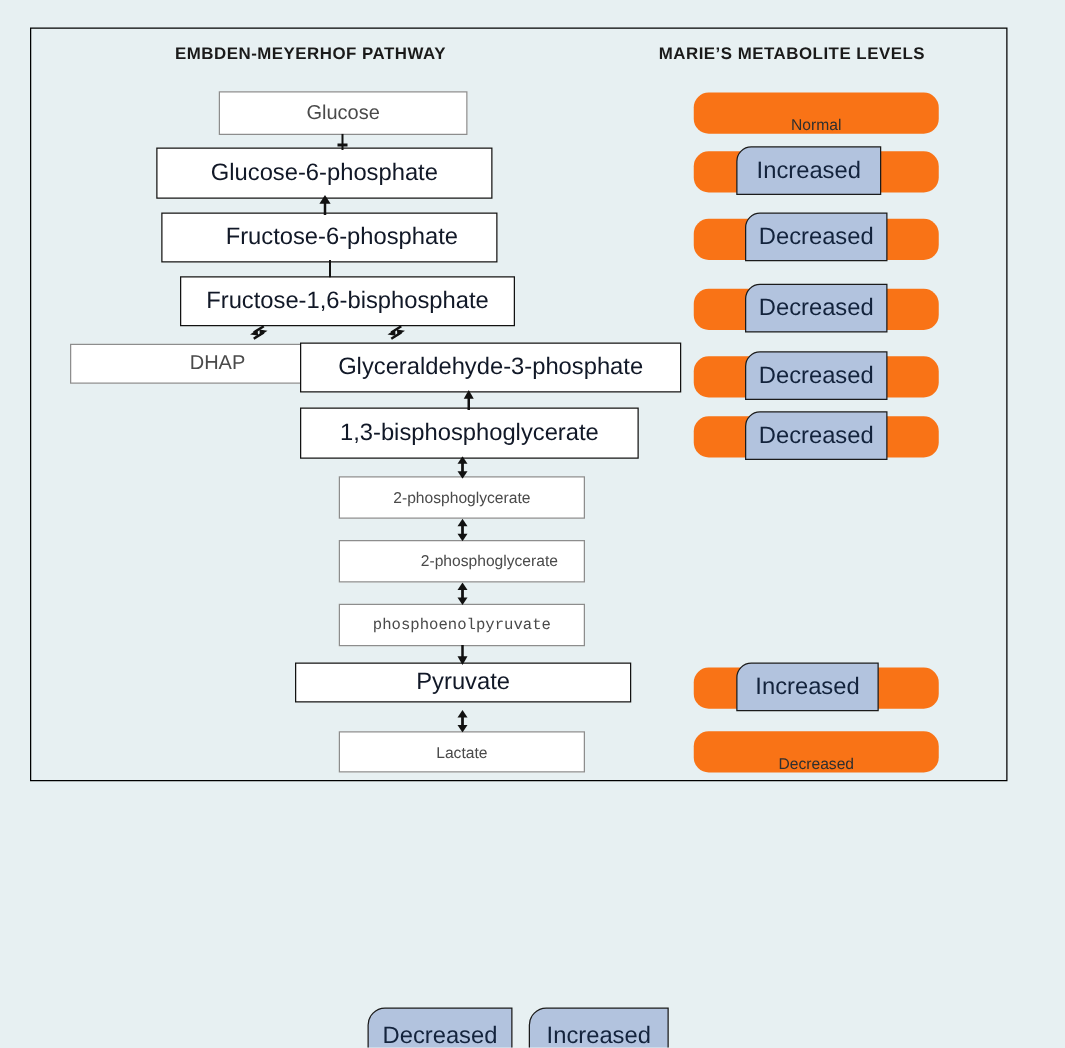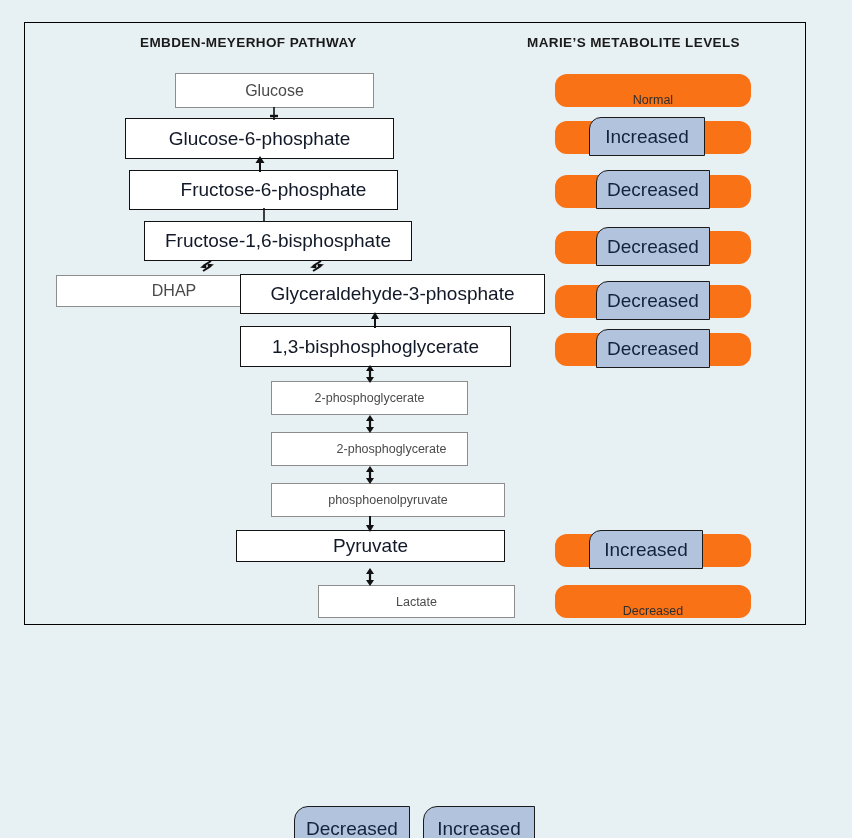--- a/index.html
+++ b/index.html
@@ -139,25 +139,25 @@
 <div class="node medium" style="left:56px;top:275px;width:236px;height:32px;text-align:center;">DHAP</div>
 
 <div class="node big" style="left:240px;top:274px;width:305px;height:40px;">Glyceraldehyde-3-phosphate</div>
 
 <div class="node big" style="left:240px;top:326px;width:271px;height:41px;">1,3-bisphosphoglycerate</div>
 
 <div class="node small" style="left:271px;top:381px;width:197px;height:34px;">2-phosphoglycerate</div>
 
 <div class="node small" style="left:271px;top:432px;width:197px;height:34px;padding-left:44px;">2-phosphoglycerate</div>
 
-<div class="node small" style="left:271px;top:483px;width:234px;height:34px;">phosphoenolpyruvate</div>
+<div class="node small" style="left:271px;top:483px;width:197px;height:34px;font-family:Liberation Mono, monospace;">phosphoenolpyruvate</div>
 
 <div class="node big" style="left:236px;top:530px;width:269px;height:32px;">Pyruvate</div>
 
-<div class="node small" style="left:271px;top:585px;width:197px;height:33px;margin-left:47px;">Lactate</div>
+<div class="node small" style="left:271px;top:585px;width:197px;height:33px;">Lactate</div>
 
 <div class="conn" style="left:268px;top:107px;width:12px;height:13px;">
   <svg width="12" height="13" viewBox="0 0 12 13">
     <line x1="6" y1="0" x2="6" y2="13" stroke="#111" stroke-width="1.6"></line>
     <line x1="2" y1="9" x2="10" y2="9" stroke="#111" stroke-width="2.4"></line>
   </svg>
 </div>
 
 <div class="conn" style="left:252px;top:156px;width:16px;height:16px;">
   <svg width="16" height="16" viewBox="0 0 16 16">

